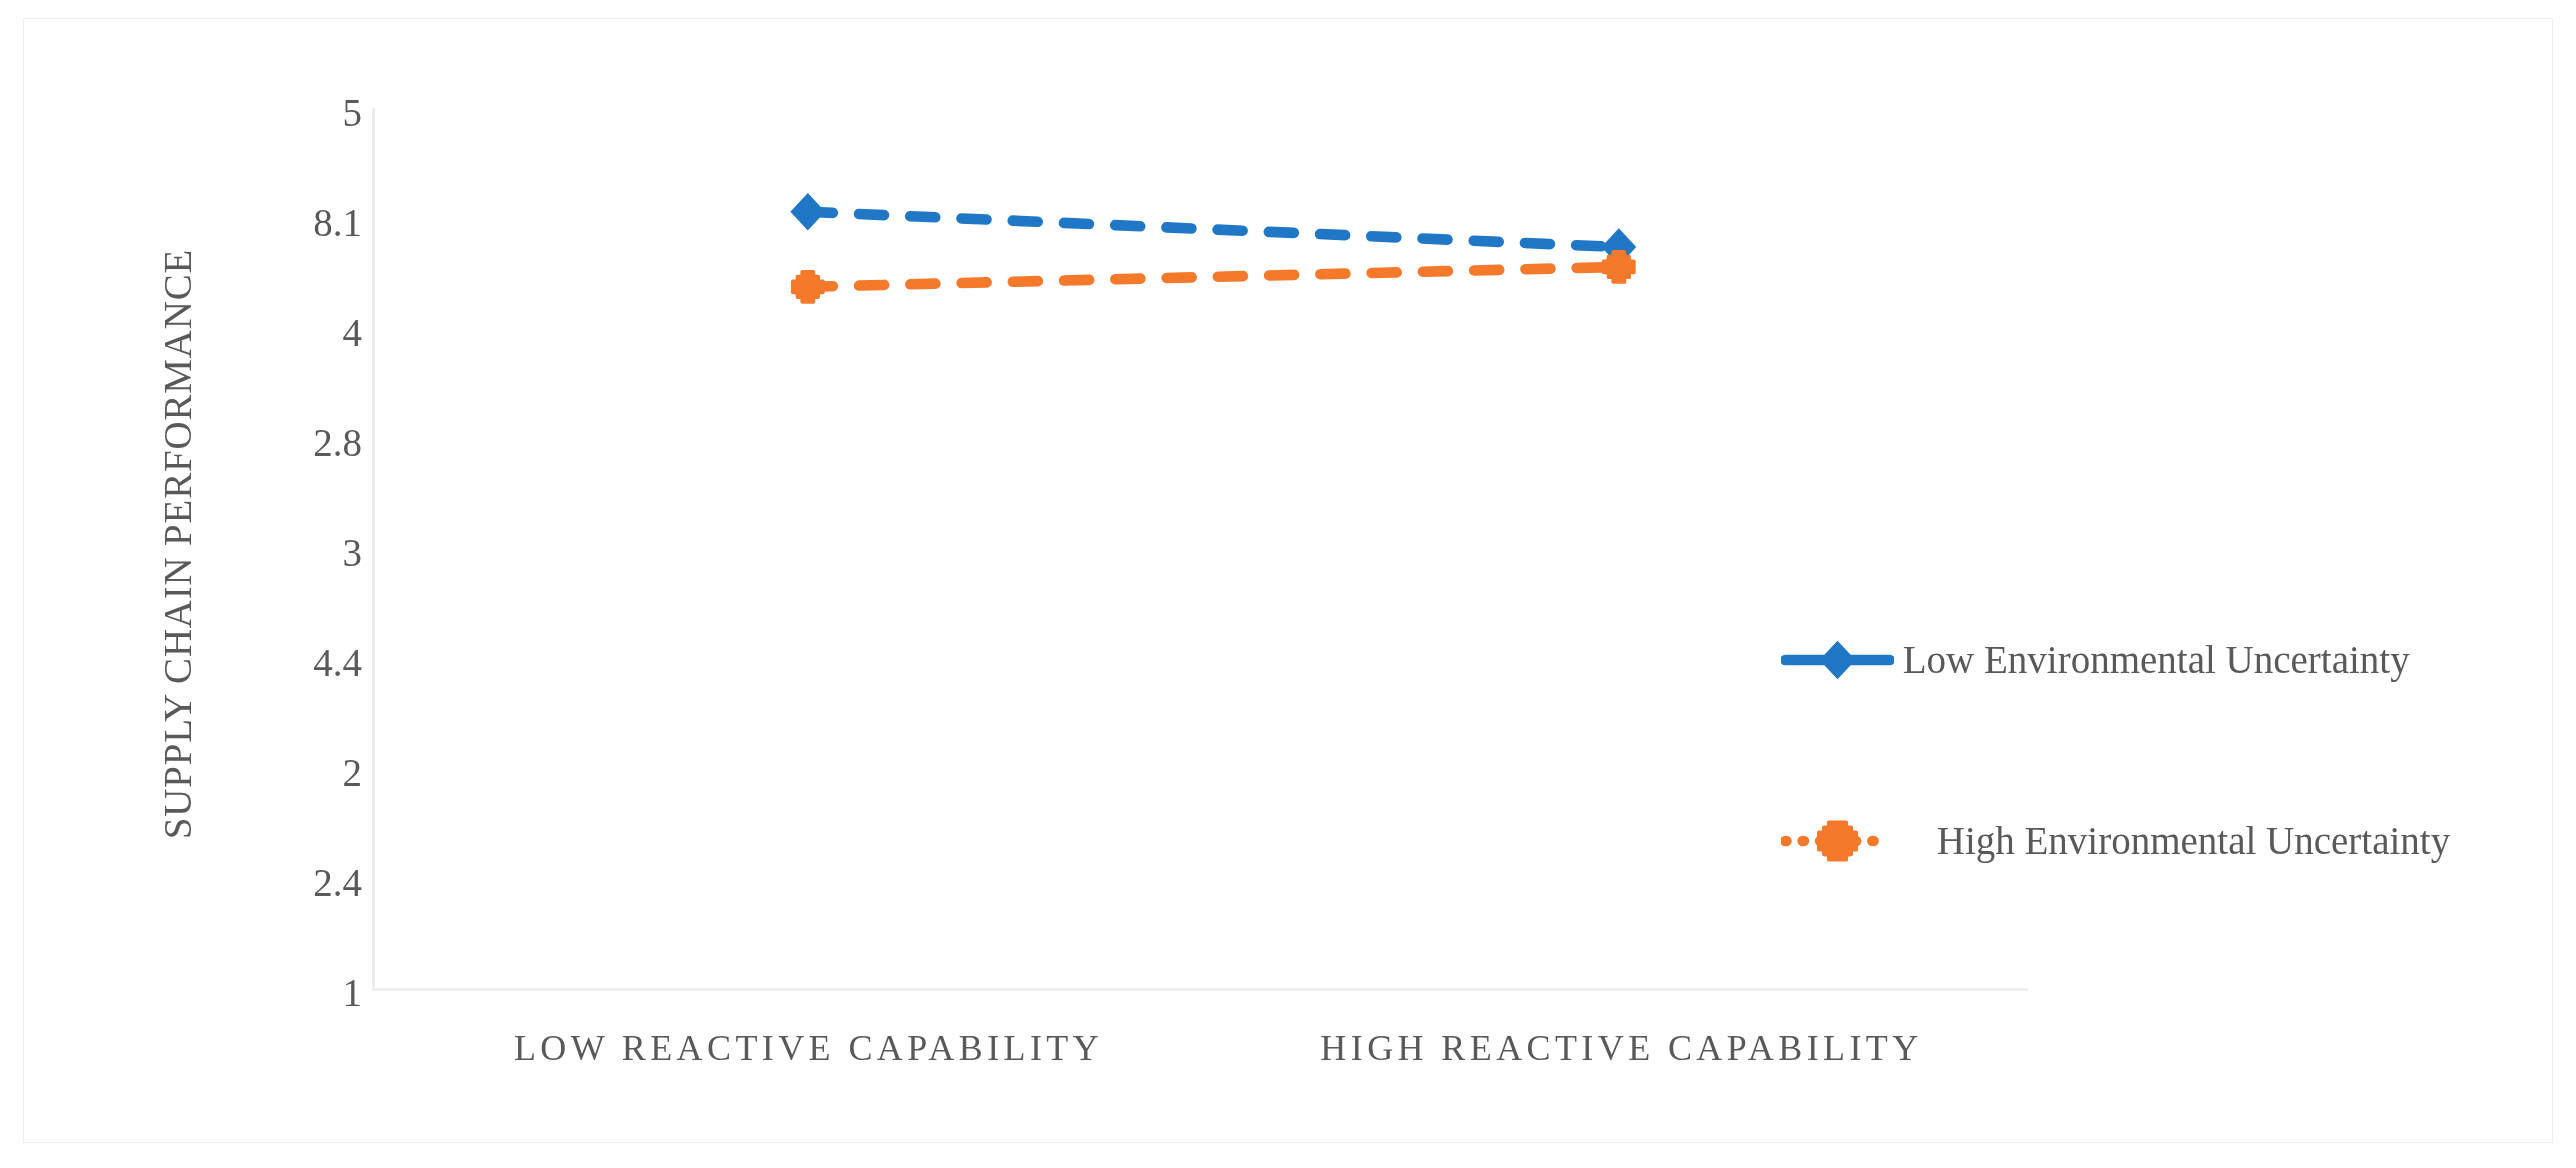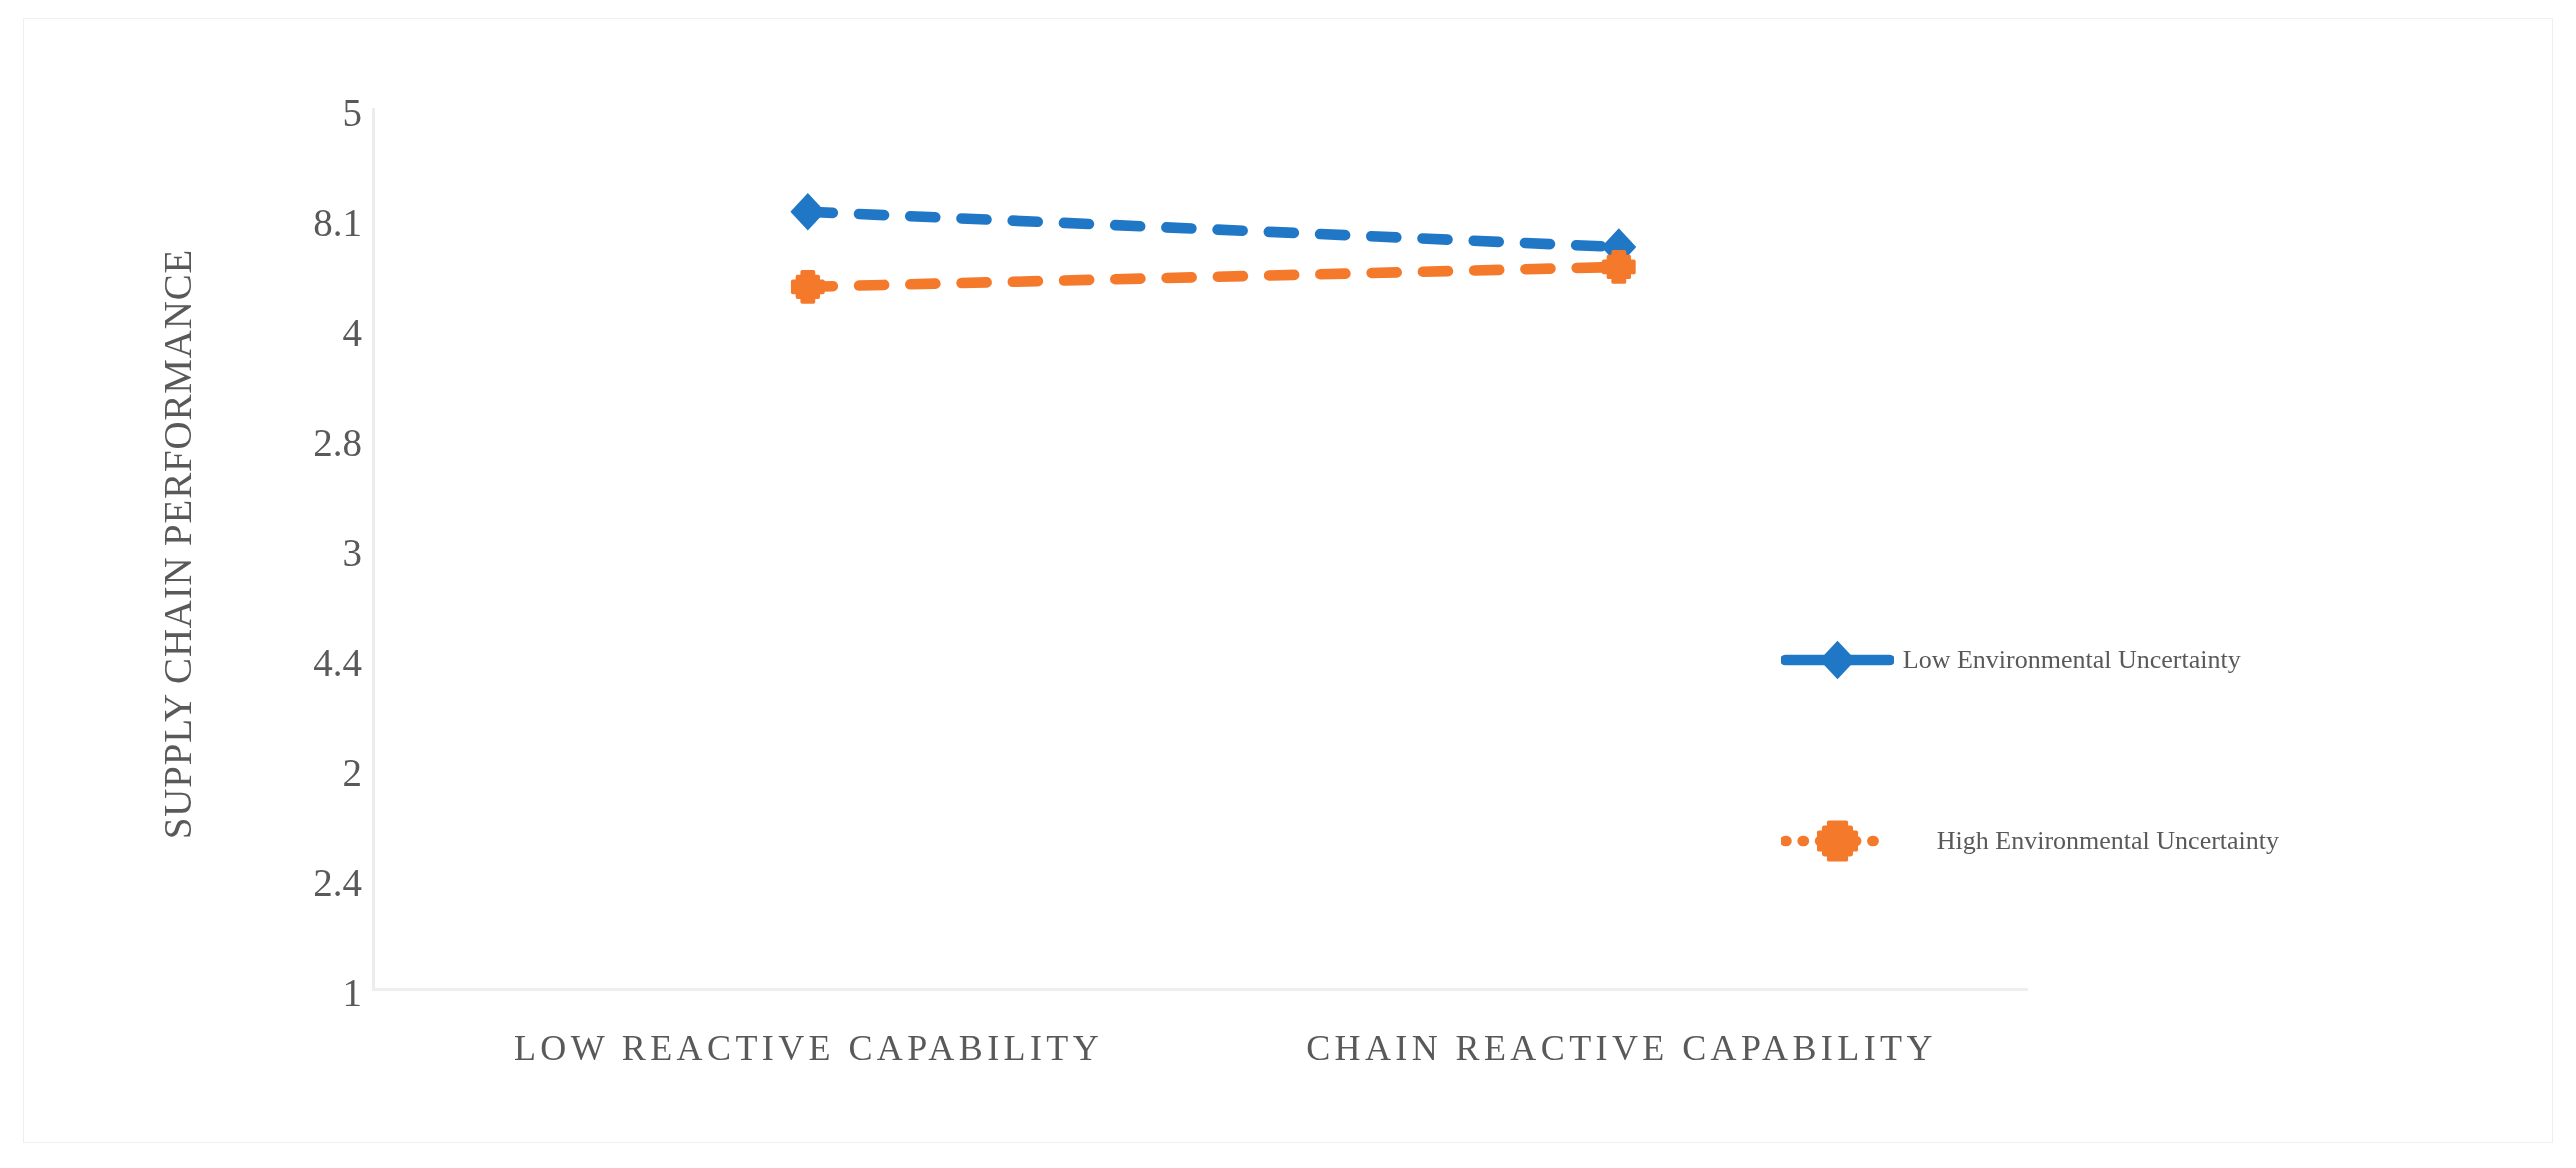--- a/index.html
+++ b/index.html
@@ -132,21 +132,21 @@
     height: 56px;
   }
   #legend-entry-0 { top: 0px; }
   #legend-entry-1 { top: 181px; gap: 34px; }
   .legend-key {
     width: 113px;
     height: 56px;
     flex: 0 0 113px;
   }
   .legend-text {
-    font-size: 26px;
+    font-size: 39px;
     color: #595959;
     white-space: nowrap;
     padding-left: 8.8px;
   }
 </style>
 </head>
 <body>
 
 <div id="figure">
 
@@ -184,21 +184,21 @@
             <rect x="1974.56" y="234.71999999999986" width="38.879999999999995" height="38.879999999999995" rx="3"></rect>
             <rect x="1967" y="242.27999999999986" width="54" height="23.76" rx="3"></rect>
             <rect x="1982.12" y="227.15999999999985" width="23.76" height="54" rx="3"></rect>
           </g>
         </g>
     </svg>
   </div>
 
   <div id="x-tick-labels">
     <div class="x-tick-label" style="left:30px">LOW REACTIVE CAPABILITY</div>
-    <div class="x-tick-label" style="left:843px">CHAIN REACTIVE CAPABILITY</div>
+    <div class="x-tick-label" style="left:843px">HIGH REACTIVE CAPABILITY</div>
   </div>
 
   <div id="legend">
     <div class="legend-entry" id="legend-entry-0">
       <svg class="legend-key" viewBox="0 0 180 90">
         <line x1="6" y1="45" x2="174" y2="45" stroke="#2077C6" stroke-width="17" stroke-linecap="round"></line>
         <polygon points="90,14 119,45 90,76 61,45" fill="#2077C6"></polygon>
       </svg>
       <span class="legend-text">Low Environmental Uncertainty</span>
     </div>

